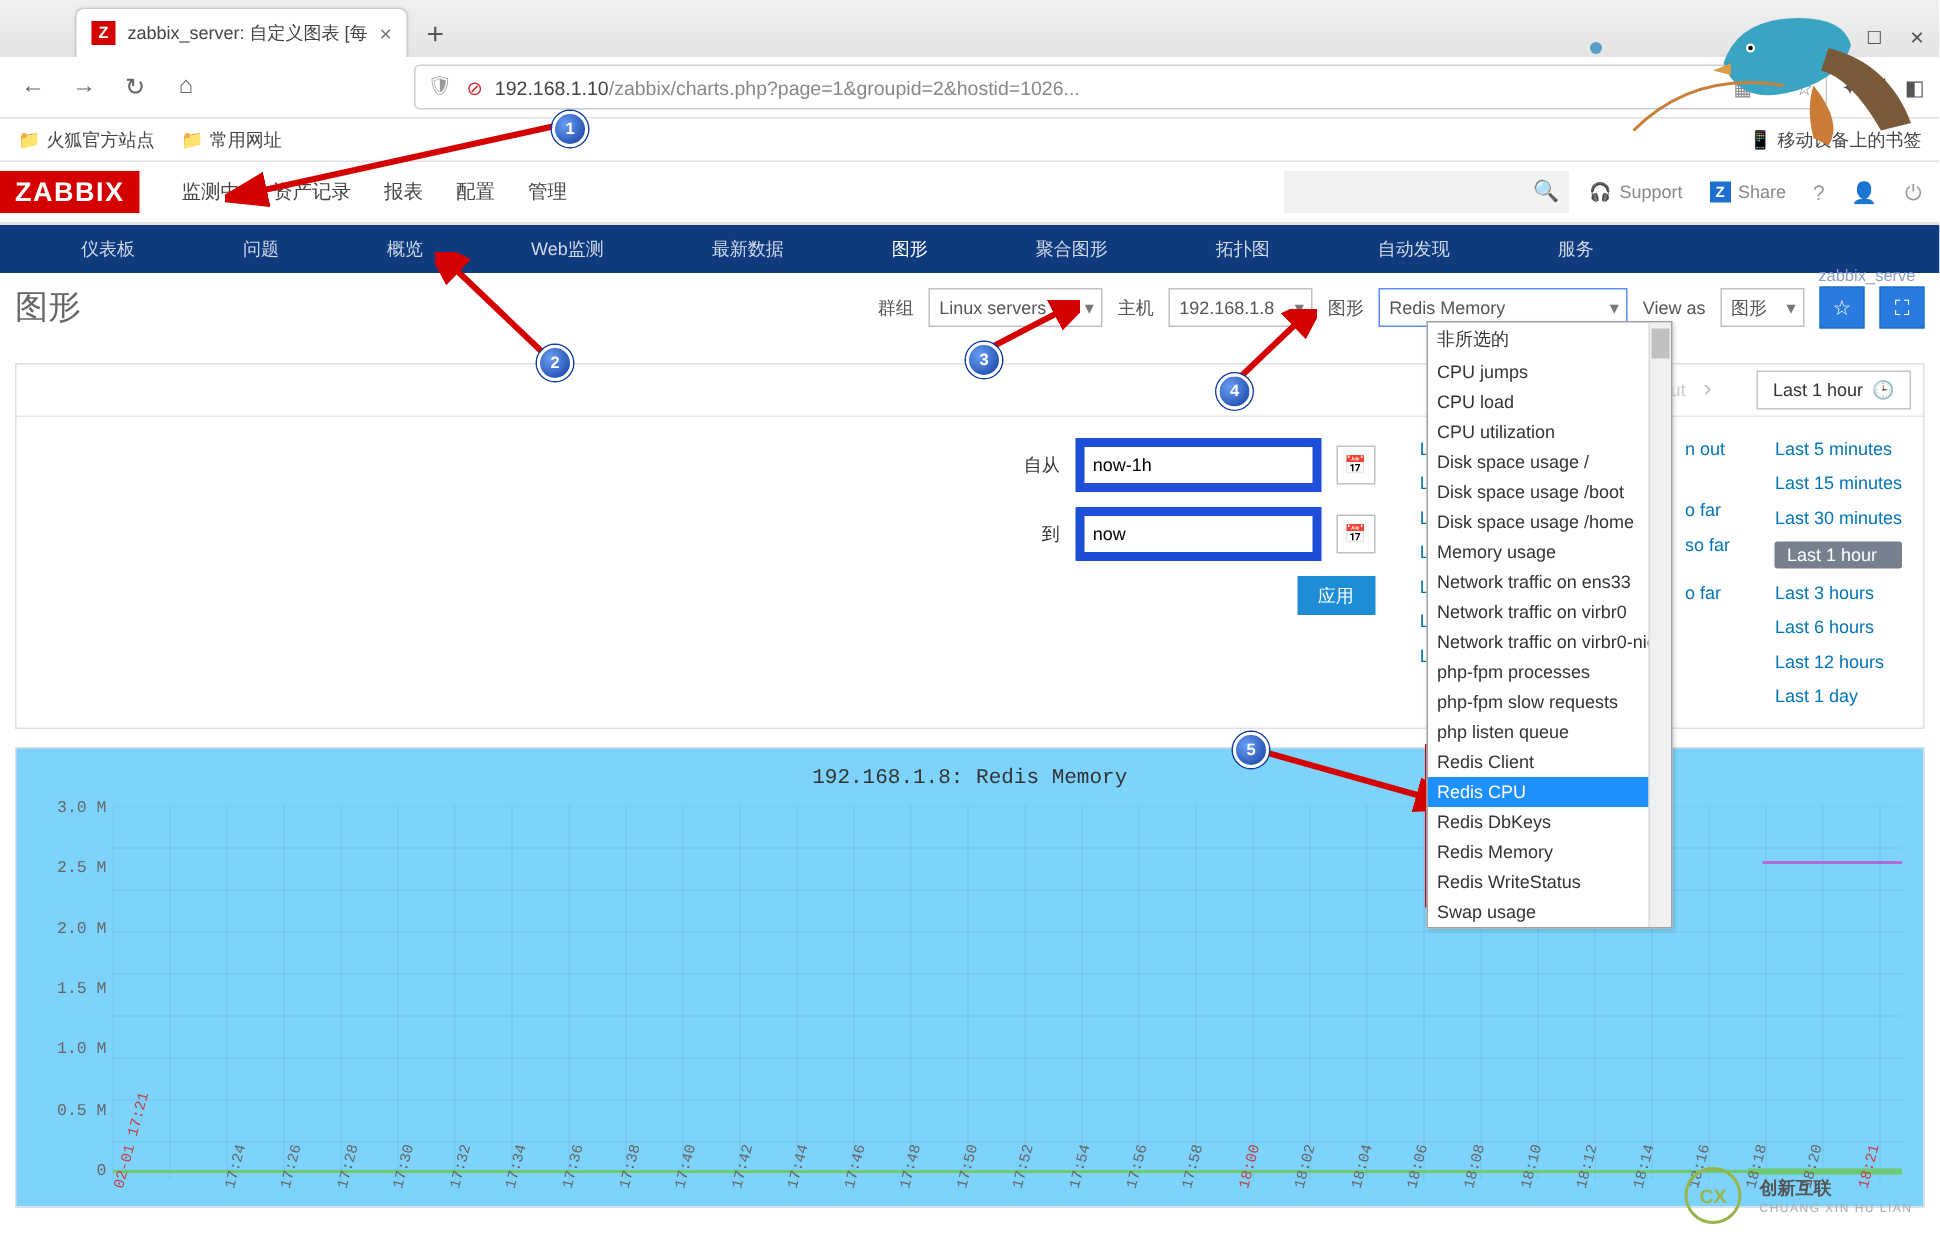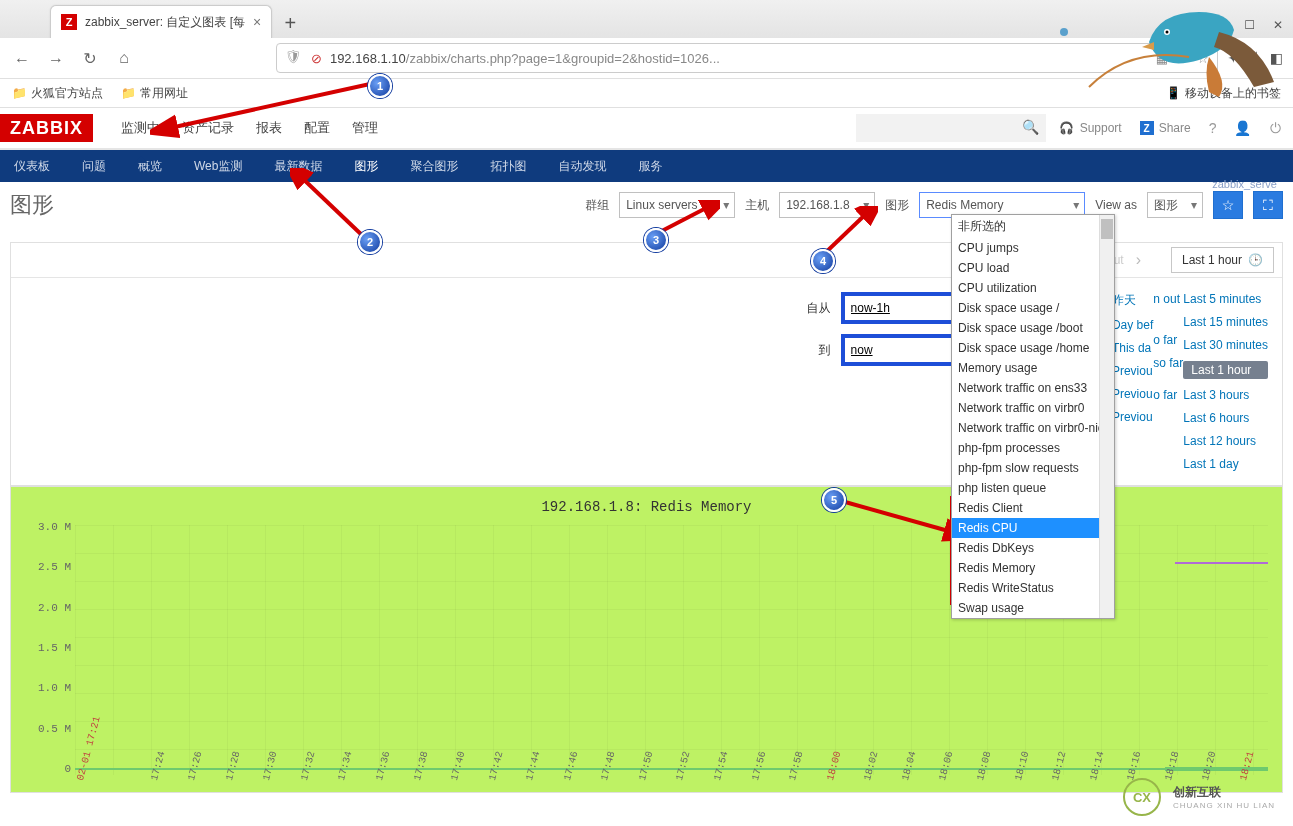--- a/index.html
+++ b/index.html
@@ -41,62 +41,62 @@
 .top-nav .item{position:relative;cursor:pointer;}
 .top-nav .item.active::after{content:'';position:absolute;left:50%;transform:translateX(-50%);top:30px;border:7px solid transparent;border-bottom-color:var(--zb-blue-dark);}
 .search-box{margin-left:auto;background:#f2f2f2;height:28px;width:190px;position:relative;}
 .search-box .mag{position:absolute;right:6px;top:5px;color:#888;font-size:14px;}
 .hdr-right{display:flex;align-items:center;gap:18px;margin-left:14px;color:#888;font-size:12px;}
 .hdr-right .chip{display:flex;align-items:center;gap:5px;}
 .hdr-right .chipZ{background:#1f6fd0;color:#fff;font-weight:bold;width:14px;height:14px;display:flex;align-items:center;justify-content:center;font-size:10px;}
 .hdr-right .ic{font-size:14px;color:#999;}
 
 .sub-nav{height:32px;background:var(--zb-blue-dark);display:flex;align-items:center;padding:0 16px 0 8px;gap:20px;color:#d0d9e8;font-size:12px;}
-.sub-nav .item{padding:6px 6px;cursor:pointer;}
+.sub-nav .item{padding:6px 6px;cursor:pointer;margin-left:40px;}
 .sub-nav .item.active{color:#fff;position:relative;}
 .sub-nav .item.active::after{content:'';position:absolute;left:0;right:0;bottom:-6px;height:3px;background:#fff;}
 .sub-nav .srv{margin-left:auto;color:#8aa0c8;font-size:11px;margin-top:36px;}
 
 
 .page-body{padding:8px 10px;position:relative;}
 .title-row{display:flex;align-items:center;gap:8px;}
 .page-title{font-size:22px;color:#666;font-weight:normal;}
 .filter-bar{margin-left:auto;display:flex;align-items:center;gap:10px;font-size:12px;color:#555;}
 .lbl{}
 .sel{border:1px solid #c0c0c0;height:24px;padding:0 18px 0 6px;background:#fff;position:relative;display:flex;align-items:center;min-width:90px;}
 .sel::after{content:'▾';position:absolute;right:5px;color:#777;}
 .icon-btn{width:28px;height:26px;border:1px solid #1f6fd0;background:#2a7be0;color:#fff;display:flex;align-items:center;justify-content:center;font-size:14px;}
 
 
 .time-strip{margin-top:22px;border:1px solid #e0e0e0;background:#fff;}
 .ts-top{height:34px;display:flex;align-items:center;justify-content:flex-end;padding:0 8px;border-bottom:1px solid #e5e5e5;}
 .zoom-out{color:#ccc;display:flex;align-items:center;gap:6px;}
 .zoom-out span{}
 .last-pill{margin-left:30px;display:flex;align-items:center;gap:6px;border:1px solid #c7c7c7;height:24px;padding:0 10px;}
-.ts-body{display:flex;padding:14px;}
+.ts-body{display:flex;padding:14px;gap:30px;}
 .col-fromto{margin-left:auto;text-align:right;}
 .ftr{display:flex;align-items:center;gap:10px;justify-content:flex-end;margin-bottom:10px;}
-.ftr input{border:4px solid #1d4ed8;height:24px;width:140px;padding:0 6px;font-size:12px;text-decoration:underline;}
+.ftr input{border:6px solid #1d4ed8;height:24px;width:140px;padding:0 6px;font-size:12px;}
 .cal{width:24px;height:24px;border:1px solid #c0c0c0;display:flex;align-items:center;justify-content:center;color:#888;}
 .apply-btn{background:#1f8dd6;color:#fff;border:none;height:26px;padding:0 14px;font-size:12px;}
 .col-links{display:flex;flex-direction:column;gap:9px;}
 .col-links a{color:var(--zb-link);text-decoration:none;cursor:pointer;}
 .col-links .sel-link{background:#76808f;color:#fff;padding:2px 8px;border-radius:2px;}
 
 
 .graph-dd{position:absolute;width:162px;border:1px solid #a0a0a0;background:#fff;top:214px;left:951px;z-index:50;max-height:405px;overflow:hidden;box-shadow:1px 1px 3px rgba(0,0,0,.2);}
 .graph-dd .opt{padding:3px 6px;font-size:12px;color:#333;cursor:pointer;white-space:nowrap;overflow:hidden;text-overflow:ellipsis;}
 .graph-dd .opt.hover{background:#1e90ff;color:#fff;}
 .graph-dd .scrollbar{position:absolute;top:0;right:0;width:14px;height:100%;background:#f0f0f0;border-left:1px solid #ddd;}
 .graph-dd .thumb{position:absolute;right:1px;width:12px;background:#c0c0c0;top:4px;height:20px;}
 .redis-box{position:absolute;border:2px solid #d40000;pointer-events:none;}
 .redis-box.b1{top:496px;left:950px;width:152px;height:105px;}
 
 
-.chart-card{border:1px solid #e0e0e0;padding:8px 4px 2px;background:#bef264;}
+.chart-card{margin-top:12px;border:1px solid #e0e0e0;padding:8px 4px 2px;background:#7dd3fc;}
 .chart-title{text-align:center;font-family:"Courier New",monospace;font-size:14px;color:#333;padding:4px 0 10px;}
 .plot{position:relative;height:250px;margin-left:60px;margin-right:10px;}
 .plot-area{position:absolute;inset:0;background:repeating-linear-gradient(to bottom,rgba(0,0,0,.04) 0 1px,transparent 1px 28px),repeating-linear-gradient(to right,rgba(0,0,0,.04) 0 1px,transparent 1px 38px);}
 .yaxis{position:absolute;left:-52px;top:-4px;bottom:0;width:48px;display:flex;flex-direction:column;justify-content:space-between;font-family:"Courier New",monospace;font-size:11px;color:#666;}
 .yaxis div{text-align:right;}
 .series-line{position:absolute;stroke:#6eca6e;stroke-width:2;fill:none;}
 .series-purple{stroke:#b06bd6;}
 .xaxis{font-family:"Courier New",monospace;font-size:10px;color:#666;display:flex;justify-content:space-between;margin-left:60px;margin-right:10px;margin-top:4px;}
 .xaxis div{transform:rotate(-75deg);transform-origin:left top;white-space:nowrap;}
 .xaxis .red{color:#c04040;}

